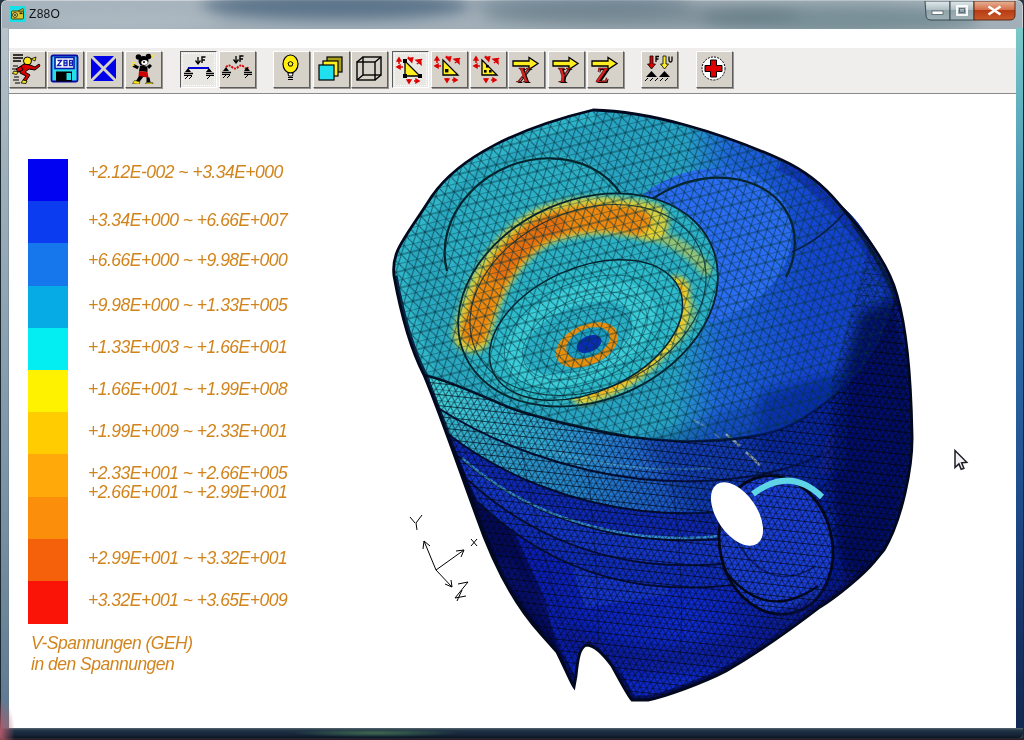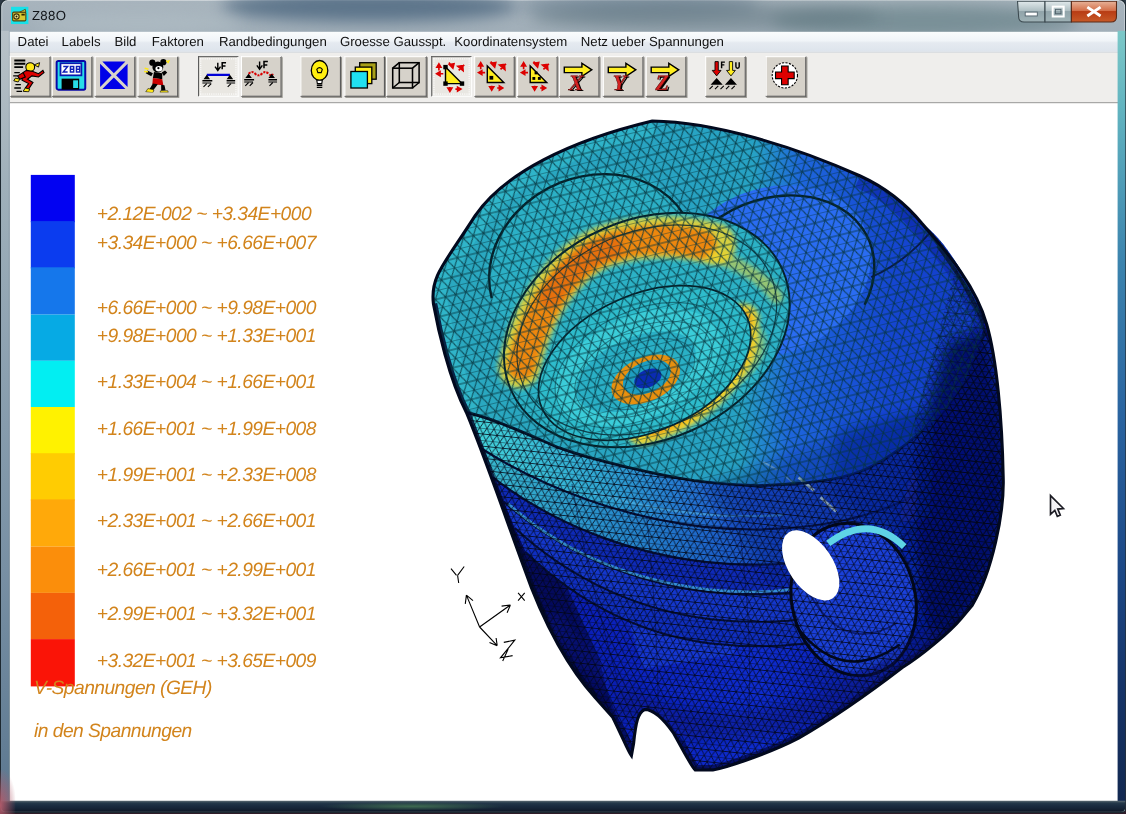--- a/index.html
+++ b/index.html
@@ -67,30 +67,20 @@
     </defs>
     <path d="M1 0 H26 V19 L7 19 Q2 19 2 14 Z" fill="url(#cbg)" stroke="#3c4a50" stroke-width="1"></path>
     <rect x="26" y="0" width="24" height="19" fill="url(#cbg)" stroke="#3c4a50" stroke-width="1"></rect>
     <path d="M50 0 H91 V14 Q91 19 86 19 L50 19 Z" fill="url(#cbr)" stroke="#5a2a18" stroke-width="1"></path>
     <rect x="8" y="10" width="11" height="3.5" fill="#fff" stroke="#50606a" stroke-width=".8"></rect>
     <rect x="33" y="5" width="10" height="9" fill="none" stroke="#fff" stroke-width="1.8"></rect>
     <rect x="35.5" y="7.5" width="5" height="4" fill="none" stroke="#50606a" stroke-width=".8"></rect>
     <path d="M64.5 5.5 L76.5 13.5 M76.5 5.5 L64.5 13.5" stroke="#fff" stroke-width="2.6"></path>
   </svg>
   <div id="content">
-    <div id="menubar">
-      <span style="left:7px">Datei</span>
-      <span style="left:47px">Labels</span>
-      <span style="left:95px">Bild</span>
-      <span style="left:129px">Faktoren</span>
-      <span style="left:190px">Randbedingungen</span>
-      <span style="left:300px">Groesse Gausspt.</span>
-      <span style="left:404px">Koordinatensystem</span>
-      <span style="left:519px">Netz ueber Spannungen</span>
-    </div>
     <div id="toolbar">
         <div class="tb" style="left:0px">
           <svg width="31" height="31" viewBox="0 0 31 31">
             <path d="M2 2 h10 M2 5 h10 M2 8 h8" stroke="#000" stroke-width="1.7"></path>
             <circle cx="16.5" cy="8" r="4" fill="#ffe818" stroke="#000" stroke-width="1"></circle>
             <path d="M20 6 l5 -2 -1 4 Z" fill="#ffe818" stroke="#000" stroke-width=".8"></path>
             <path d="M13 11 L19 12 L24 14 L28 11 L29 13 L24 17 L18 16 L14 19 L19 22 L15 28 L12 27 L15 23 L9 20 L10 13 Z" fill="#dd0000" stroke="#000" stroke-width="1"></path>
             <path d="M10 13 l-5 3 2 3 5 -2 Z" fill="#dd0000" stroke="#000" stroke-width="1"></path>
             <path d="M3 18 l4 1 -1.5 2.5 -4 -1 Z" fill="#ffe818" stroke="#000" stroke-width=".8"></path>
             <path d="M12 27 l4 1 -1 2.5 -5 -.5 Z" fill="#ffe818" stroke="#000" stroke-width=".8"></path>
@@ -253,42 +243,42 @@
         <div class="tb" style="left:687px">
           <svg width="31" height="31" viewBox="0 0 31 31">
             <circle cx="15.5" cy="15.5" r="11.5" fill="#fff" stroke="#000" stroke-width="1" stroke-dasharray="2 1.2"></circle>
             <path d="M12.5 7 h6 v5.5 H24 v6 h-5.5 V24 h-6 v-5.5 H7 v-6 h5.5 Z" fill="#dd0000" stroke="#000" stroke-width="1"></path>
           </svg>
         </div>
       </div>
     <div id="client">
       <div id="legendbox">
           <div class="lg" style="left:19px;top:65.0px;height:42.6px;background:#0202f2"></div>
-          <div class="lt" style="left:79px;top:90px">+2.12E-002 ~ +3.34E+000</div>
+          <div class="lt" style="left:79px;top:68px">+2.12E-002 ~ +3.34E+000</div>
           <div class="lg" style="left:19px;top:107.2px;height:42.6px;background:#0b3cef"></div>
           <div class="lt" style="left:79px;top:116.2px">+3.34E+000 ~ +6.66E+007</div>
           <div class="lg" style="left:19px;top:149.4px;height:42.6px;background:#1577eb"></div>
-          <div class="lt" style="left:79px;top:175px">+6.66E+000 ~ +9.98E+000</div>
+          <div class="lt" style="left:79px;top:156px">+6.66E+000 ~ +9.98E+000</div>
           <div class="lg" style="left:19px;top:191.6px;height:42.6px;background:#06aae4"></div>
-          <div class="lt" style="left:79px;top:200.6px">+9.98E+000 ~ +1.33E+001</div>
+          <div class="lt" style="left:79px;top:200.6px">+9.98E+000 ~ +1.33E+005</div>
           <div class="lg" style="left:19px;top:233.8px;height:42.6px;background:#02eef2"></div>
-          <div class="lt" style="left:79px;top:242.8px">+1.33E+004 ~ +1.66E+001</div>
+          <div class="lt" style="left:79px;top:242.8px">+1.33E+003 ~ +1.66E+001</div>
           <div class="lg" style="left:19px;top:276.0px;height:42.6px;background:#fff200"></div>
           <div class="lt" style="left:79px;top:285.0px">+1.66E+001 ~ +1.99E+008</div>
           <div class="lg" style="left:19px;top:318.2px;height:42.6px;background:#ffcc02"></div>
-          <div class="lt" style="left:79px;top:327.2px">+1.99E+001 ~ +2.33E+008</div>
+          <div class="lt" style="left:79px;top:327.2px">+1.99E+009 ~ +2.33E+001</div>
           <div class="lg" style="left:19px;top:360.4px;height:42.6px;background:#ffa90a"></div>
-          <div class="lt" style="left:79px;top:369.4px">+2.33E+001 ~ +2.66E+001</div>
+          <div class="lt" style="left:79px;top:369.4px">+2.33E+001 ~ +2.66E+005</div>
           <div class="lg" style="left:19px;top:402.6px;height:42.6px;background:#fb8e0b"></div>
-          <div class="lt" style="left:79px;top:414px">+2.66E+001 ~ +2.99E+001</div>
+          <div class="lt" style="left:79px;top:388px">+2.66E+001 ~ +2.99E+001</div>
           <div class="lg" style="left:19px;top:444.8px;height:42.6px;background:#f4610a"></div>
           <div class="lt" style="left:79px;top:453.8px">+2.99E+001 ~ +3.32E+001</div>
           <div class="lg" style="left:19px;top:487.0px;height:42.6px;background:#fa1407"></div>
           <div class="lt" style="left:79px;top:496.0px">+3.32E+001 ~ +3.65E+009</div>
-          <div class="lt" style="left:22px;top:521px">V-Spannungen (GEH)</div>
+          <div class="lt" style="left:22px;top:539px">V-Spannungen (GEH)</div>
           <div class="lt" style="left:22px;top:560px">in den Spannungen</div>
         </div>
     </div>
   </div>
 </div>
 <div style="position:absolute;left:1016px;top:28px;width:7px;height:701px;
  background:linear-gradient(180deg,#7cc8c8 0%,#62b4c0 10%,#3c84ae 30%,#2a64a0 50%,#1c4886 70%,#163468 85%,#122850 100%);z-index:5"></div>
 <div style="position:absolute;left:1px;top:728px;width:1022px;height:10px;
  background:linear-gradient(180deg,#5a6a72 0%,#24384a 20%,#1a2c40 45%,#142234 75%,#0c1624 100%);z-index:5;border-radius:0 0 4px 4px"></div>
 <div style="position:absolute;left:290px;top:729px;width:170px;height:8px;background:radial-gradient(ellipse at center,#3e6a50 0%,rgba(30,50,60,0) 70%);z-index:6"></div>

